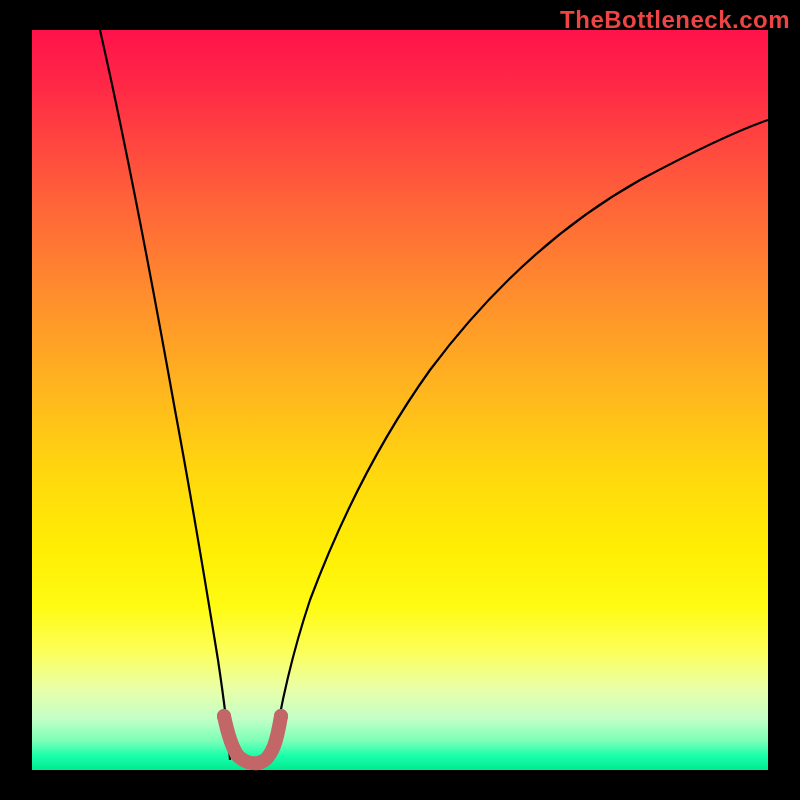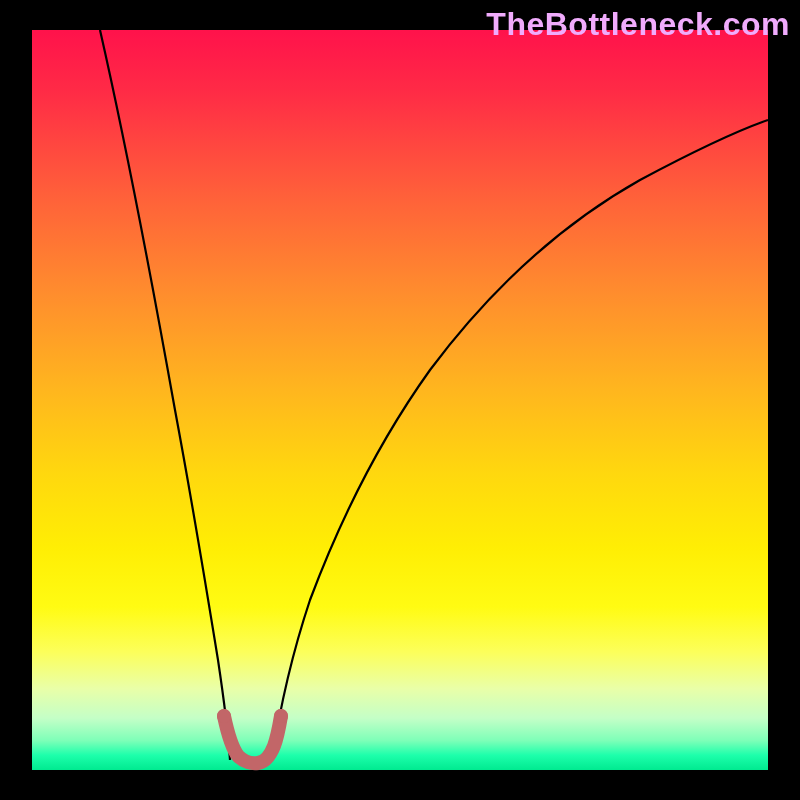--- a/index.html
+++ b/index.html
@@ -34,22 +34,22 @@
       #7effb8 96%,
       #1dffab 98%,
       #00ea90 100%);
   }
   .watermark {
     position: absolute;
     top: 6px;
     right: 10px;
     font-family: Arial, Helvetica, sans-serif;
     font-weight: 700;
-    font-size: 32px;
-    color: #f0abfc;
+    font-size: 24px;
+    color: #ef4444;
     letter-spacing: 0.5px;
   }
   svg.overlay {
     position: absolute;
     left: 0;
     top: 0;
     width: 800px;
     height: 800px;
     pointer-events: none;
   }

